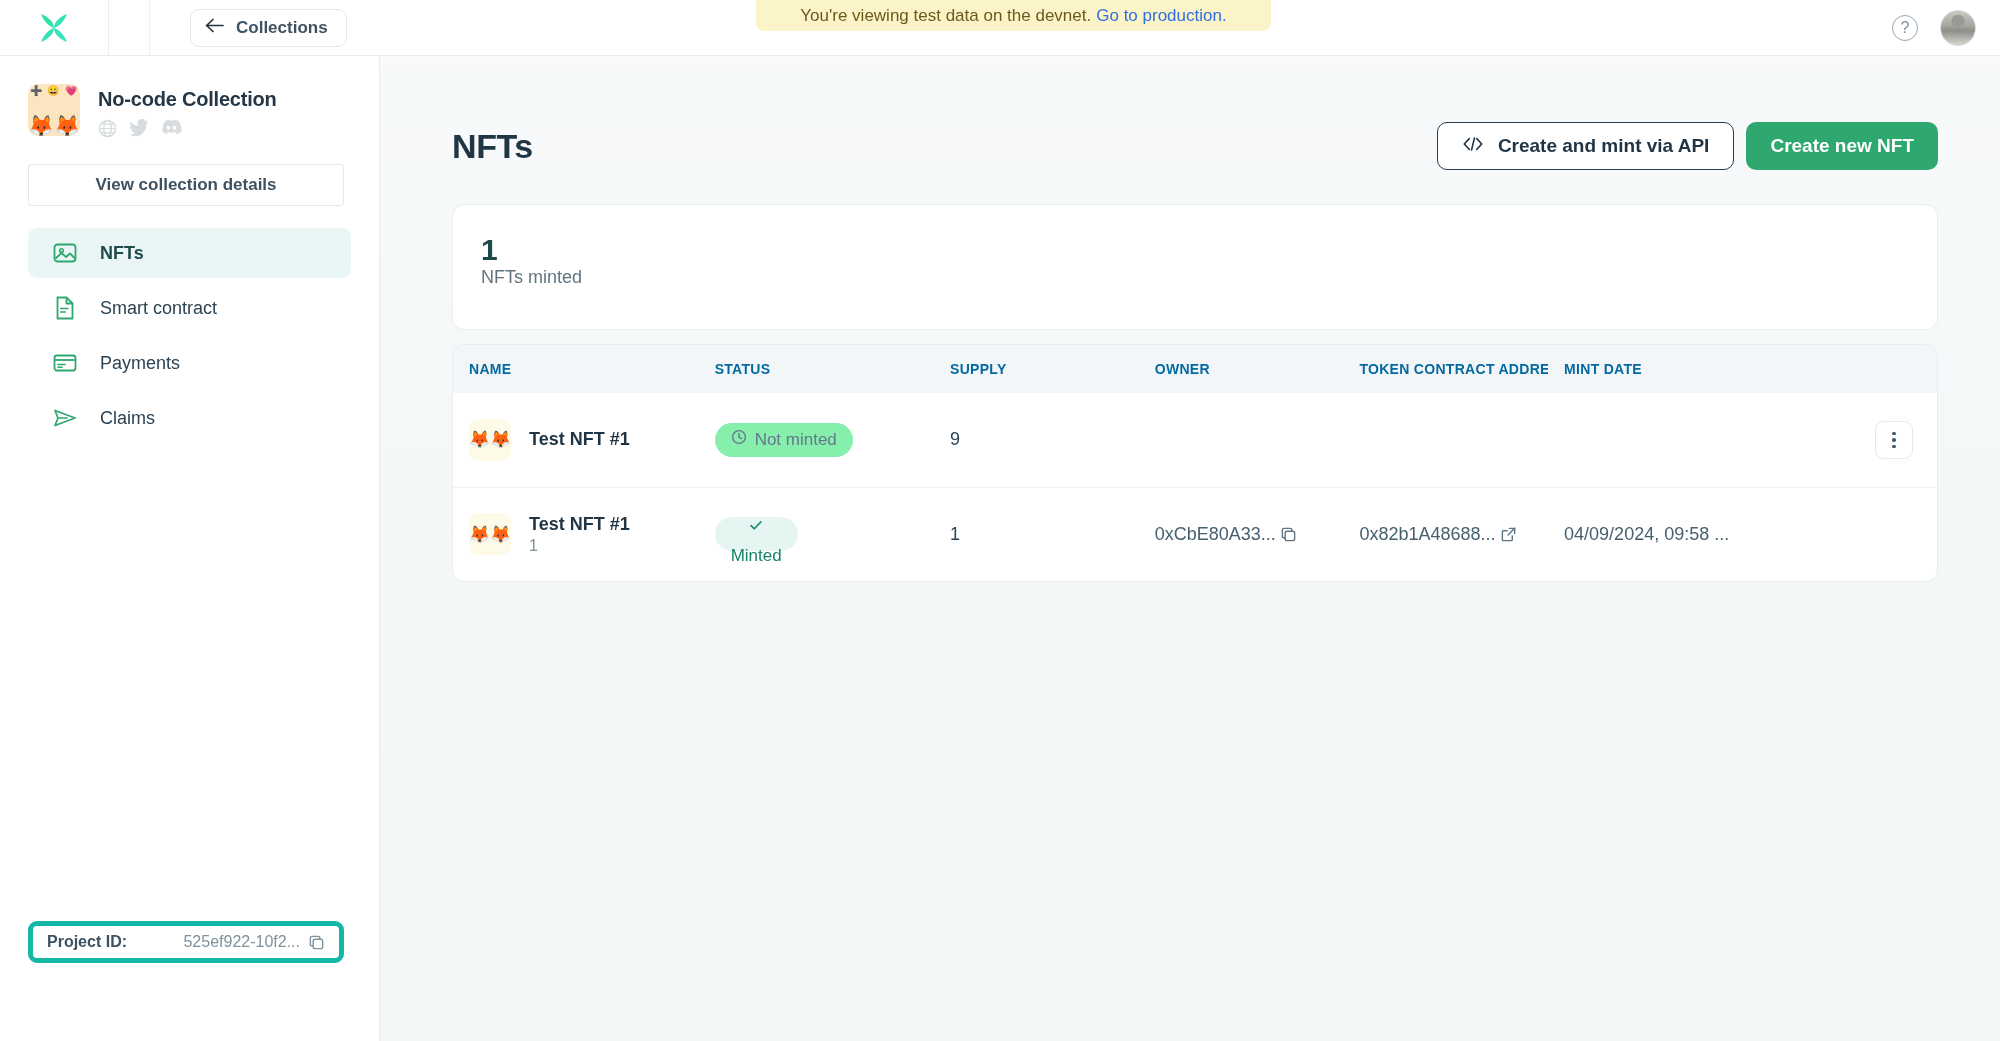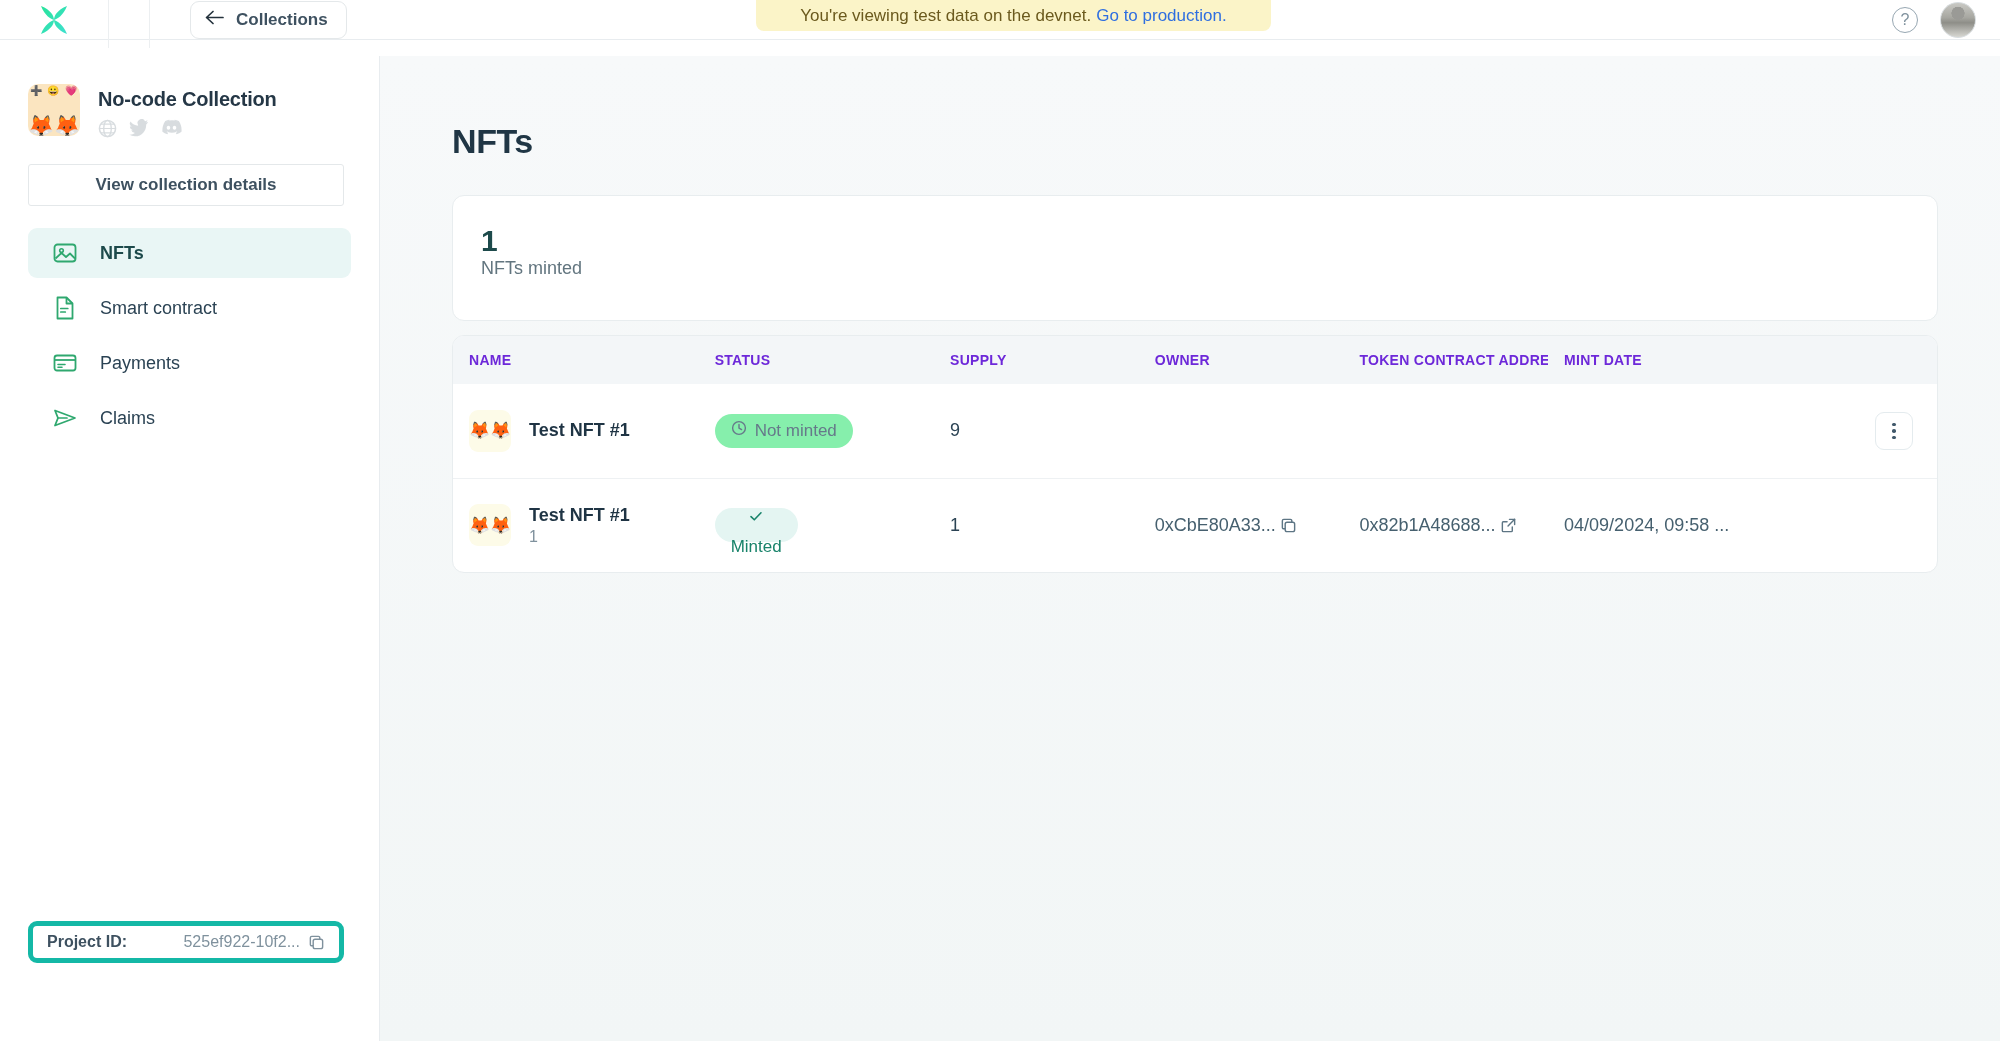--- a/index.html
+++ b/index.html
@@ -26,21 +26,21 @@
   .devnet-banner .prod-link {
     color: #2f6fe0;
     margin-left: 5px;
     text-decoration: none;
     cursor: pointer;
   }
 
   
   .topbar {
     position: absolute; left: 0; top: 0;
-    width: 2000px; height: 40px;
+    width: 2000px; height: 56px;
     background: #ffffff;
     border-bottom: 1px solid #e8ecef;
     display: flex; align-items: center;
     z-index: 30;
   }
   .logo-wrap {
     width: 108px; height: 56px;
     display: flex; align-items: center; justify-content: center;
   }
   .topbar-div {
@@ -205,21 +205,21 @@
     background: #fff;
     border: 1px solid #e8edef;
     border-radius: 12px;
     overflow: hidden;
   }
   table { width: 100%; border-collapse: collapse; table-layout: fixed; }
   thead tr { background: #f3f6f8; height: 48px; }
   th {
     text-align: left;
     font-size: 14px; font-weight: 700;
-    color: #6d28d9;
+    color: #0369a1;
     letter-spacing: .3px;
     padding: 0 0 0 16px;
     white-space: nowrap;
     overflow: hidden;
   }
   .col-name { width: 240px; }
   .col-status { width: 230px; }
   .col-supply { width: 200px; }
   .col-owner { width: 200px; }
   .col-token { width: 200px; }
@@ -398,20 +398,32 @@
           <path d="M12.5 5.5V4a1.5 1.5 0 0 0-1.5-1.5H4A1.5 1.5 0 0 0 2.5 4v7A1.5 1.5 0 0 0 4 12.5h1.5" fill="none" stroke="#7f919d" stroke-width="1.5"></path>
         </svg>
     </span>
   </div>
 </div>
 
 <div class="main">
 
   <div class="main-head">
     <div class="page-title">NFTs</div>
+    <div class="head-actions">
+      <button class="btn-api">
+        <span class="code-ico">
+          <svg width="22" height="16" viewBox="0 0 24 16">
+              <path d="M8 2 L2.5 8 L8 14 M16 2 L21.5 8 L16 14" fill="none" stroke="#1f3444" stroke-width="1.8" stroke-linecap="round" stroke-linejoin="round"></path>
+              <path d="M13.6 1.5 L10.4 14.5" stroke="#1f3444" stroke-width="1.7" stroke-linecap="round"></path>
+            </svg>
+        </span>
+        <span>Create and mint via API</span>
+      </button>
+      <button class="btn-create">Create new NFT</button>
+    </div>
   </div>
 
   <div class="stat-card">
     <div class="stat-num">1</div>
     <div class="stat-label">NFTs minted</div>
   </div>
 
   <div class="table-card">
     <table>
       <thead>

